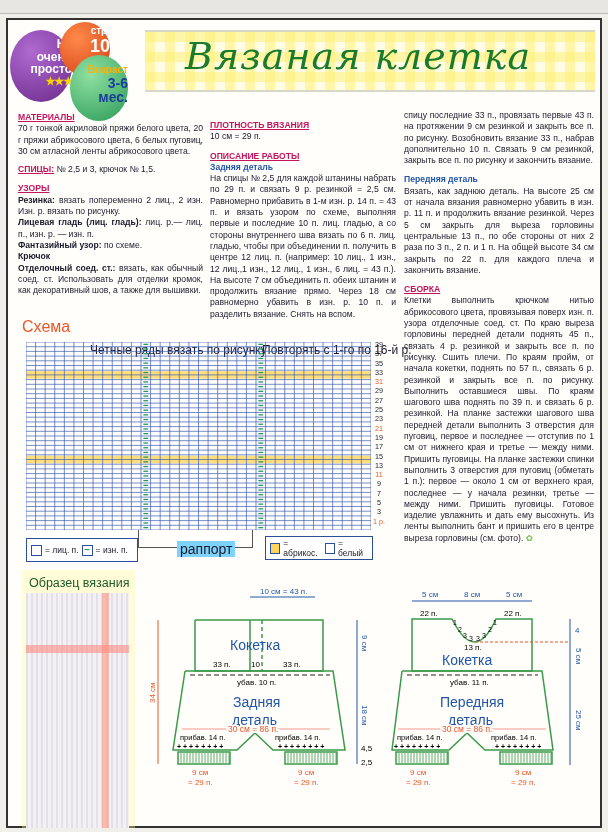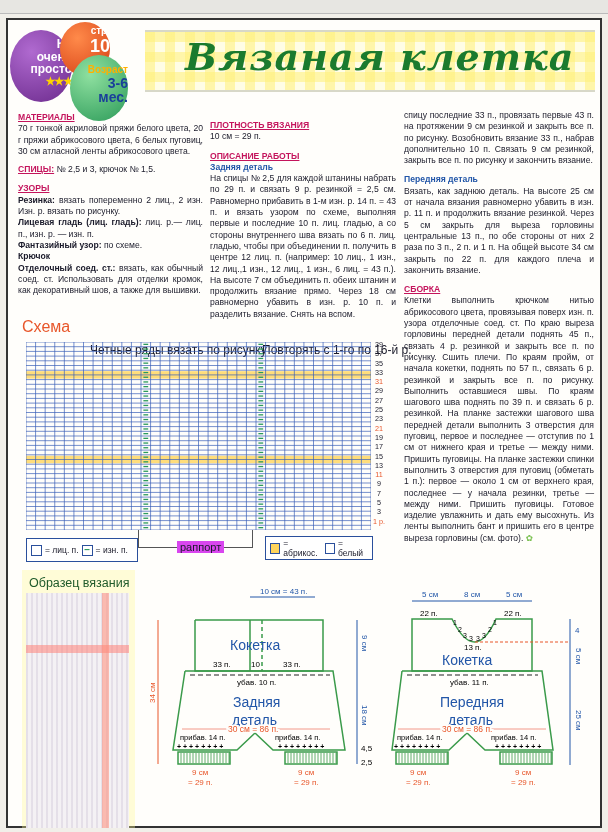--- a/index.html
+++ b/index.html
@@ -13,40 +13,40 @@
   .b2 .num { font-size: 18px; display: block; }
   .b3 { left: 70px; top: 55px; width: 58px; height: 66px; background: radial-gradient(circle at 35% 30%, #8fe0a0, #2b9a58); font-size: 12px; padding-top: 10px; }
   .b3 .small { color: #ffb000; font-size: 10px; display:block; }
   .b3 .big { color: #1a3f9a; font-size: 14px; display:block; }
   .stars { color: #ffd200; font-size: 11px; letter-spacing: -1px; }
   
   .banner { position: absolute; left: 145px; top: 30px; width: 450px; height: 62px;
     background-color: #fffde6;
     background-image: linear-gradient(90deg, rgba(255,240,120,.55) 50%, transparent 50%), linear-gradient(rgba(255,240,120,.55) 50%, transparent 50%);
     background-size: 20px 20px; border-top: 2px solid #d8d8c8; border-bottom: 2px solid #d8d8c8; }
-  .banner-title { position: absolute; left: 185px; top: 34px; font-family: "DejaVu Serif", serif; font-style: italic; font-weight: bold; color: #1a7a2e; font-size: 38px; letter-spacing: 1px; }
+  .banner-title { position: absolute; left: 185px; top: 34px; font-family: "DejaVu Serif", serif; font-style: italic; font-weight: normal; color: #1a7a2e; font-size: 38px; letter-spacing: 1px; }
   
   .col { position: absolute; font-size: 8.6px; line-height: 11.3px; text-align: justify; }
   .c1 { left: 18px; top: 112px; width: 185px; }
   .c2 { left: 210px; top: 108px; width: 186px; }
   .c3 { left: 404px; top: 110px; width: 190px; }
   .h-pink { color: #c4145c; font-weight: bold; text-decoration: underline; display: block; margin-top: 6px; }
   .h-blue { color: #2256a8; font-weight: bold; display: block; }
   b { font-weight: bold; }
   
   .scheme-title { position: absolute; left: 22px; top: 318px; color: #e8562a; font-size: 16px; }
   .scheme-note { position: absolute; top: 323px; font-size: 12px; margin-top: 20px; }
   .grid-wrap { position: absolute; left: 26px; top: 342px; }
   .row-nums { position: absolute; left: 373px; top: 340px; font-size: 7.2px; line-height: 9.3px; text-align: center; }
   .row-nums div.red { color: #e8562a; }
   .legend { position: absolute; border: 1.5px solid #2a4f9c; background: #fff; height: 24px; font-size: 8.5px; display: flex; align-items: center; padding: 0 4px; gap: 3px; }
   .sq { display: inline-block; width: 11px; height: 11px; border: 1.5px solid #2a4f9c; text-align:center; line-height: 7px; color: #2a9a5a; font-weight: bold; font-size: 10px; }
   .sq.ap { background: #ffd45a; }
   .rapport { position: absolute; left: 138px; top: 530px; width: 115px; height: 18px; border-left: 1px solid #555; border-right: 1px solid #555; border-bottom: 1px solid #555; }
-  .rapport span { position: absolute; left: 38px; top: 11px; background: #d946ef; padding: 0 3px; font-size: 11px; }
+  .rapport span { position: absolute; left: 38px; top: 11px; background: #7dd3fc; padding: 0 3px; font-size: 14px; }
   
   .sample-title { position: absolute; left: 29px; top: 576px; color: #1f5a2a; font-size: 12.5px; }
   .sample { position: absolute; left: 26px; top: 593px; width: 103px; height: 235px; background: #f4f1f4;
     background-image: repeating-linear-gradient(90deg, rgba(200,190,210,.35) 0 2px, transparent 2px 5px); }
   .sample .hstripe { position: absolute; left: 0; width: 103px; height: 8px; background: rgba(255,130,120,.55); top: 52px; }
   .sample .vstripe { position: absolute; top: 0; width: 7px; height: 235px; background: rgba(255,140,120,.55); left: 76px; }
   .sample-frame { position: absolute; left: 22px; top: 570px; width: 113px; height: 258px; background: rgba(255,250,150,.35); }
   svg text { font-family: "Liberation Sans", sans-serif; }
 </style>
 </head>

